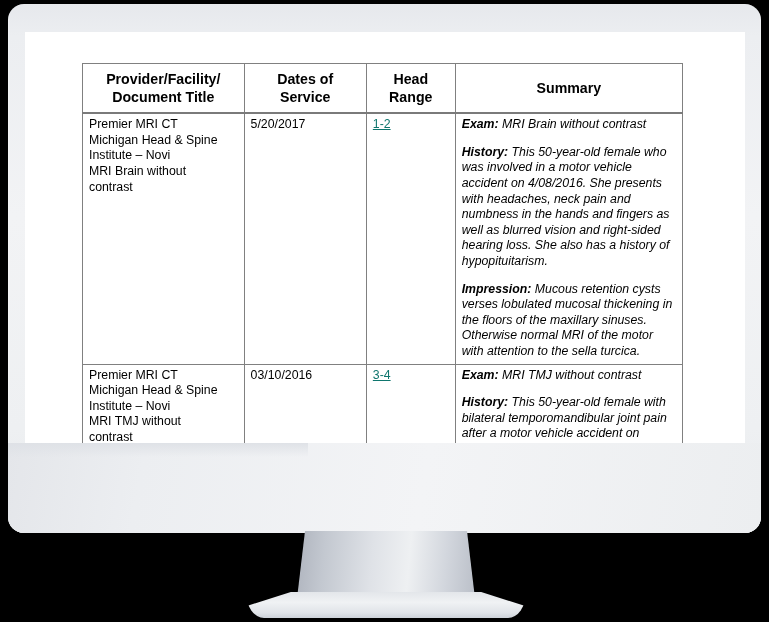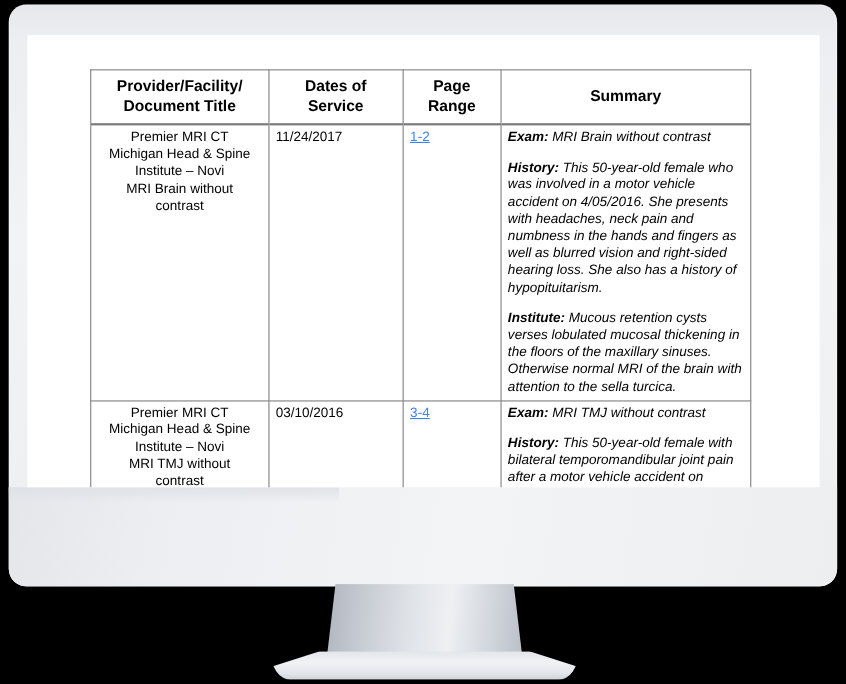--- a/index.html
+++ b/index.html
@@ -135,73 +135,73 @@
 
   td.cell-provider { width: 141px; }
   td.cell-dates    { width: 121px; }
   td.cell-pages    { width: 88px;  }
   td.cell-summary  { width: 251px; }
 
   tr.record-row td { height: 194px; }
   tr.record-row.row-last td { height: 143px; }
 
   .page-link {
-    color: #3b82f6;
+    color: #0f766e;
     text-decoration: underline;
     cursor: pointer;
   }
 
   .summary-block { margin-bottom: 12px; font-style: italic; }
   .summary-block:last-child { margin-bottom: 0; }
   .summary-label { font-weight: bold; }
 
-  .provider-lines { white-space: pre-line; text-align: center; }
+  .provider-lines { white-space: pre-line; }
 </style>
 </head>
 <body>
 
 <div id="monitor-scene">
 
   <div id="monitor-body"></div>
   <div id="bezel-chin-sheen"></div>
 
   <div id="screen">
     <div id="document-sheet">
 
       <table class="records-table">
         <thead>
           <tr>
             <th class="col-provider" style="white-space: pre-line;">Provider/Facility/
 Document Title</th>
             <th class="col-dates">Dates of Service</th>
-            <th class="col-pages">Page Range</th>
+            <th class="col-pages">Head Range</th>
             <th class="col-summary">Summary</th>
           </tr>
         </thead>
         <tbody>
 
           <tr class="record-row">
             <td class="cell-provider provider-lines">Premier MRI CT
 Michigan Head &amp; Spine
 Institute – Novi
 MRI Brain without
 contrast</td>
-            <td class="cell-dates">11/24/2017</td>
+            <td class="cell-dates">5/20/2017</td>
             <td class="cell-pages">
               <span class="page-link">1-2</span>
             </td>
             <td class="cell-summary">
               <div class="summary-block">
                 <span class="summary-label">Exam:</span><span> MRI Brain without contrast</span>
               </div>
               <div class="summary-block">
-                <span class="summary-label">History:</span><span> This 50-year-old female who was involved in a motor vehicle accident on 4/05/2016. She presents with headaches, neck pain and numbness in the hands and fingers as well as blurred vision and right-sided hearing loss. She also has a history of hypopituitarism.</span>
-              </div>
-              <div class="summary-block">
-                <span class="summary-label">Institute:</span><span> Mucous retention cysts verses lobulated mucosal thickening in the floors of the maxillary sinuses. Otherwise normal MRI of the brain with attention to the sella turcica.</span>
+                <span class="summary-label">History:</span><span> This 50-year-old female who was involved in a motor vehicle accident on 4/08/2016. She presents with headaches, neck pain and numbness in the hands and fingers as well as blurred vision and right-sided hearing loss. She also has a history of hypopituitarism.</span>
+              </div>
+              <div class="summary-block">
+                <span class="summary-label">Impression:</span><span> Mucous retention cysts verses lobulated mucosal thickening in the floors of the maxillary sinuses. Otherwise normal MRI of the motor with attention to the sella turcica.</span>
               </div>
             </td>
           </tr>
 
           <tr class="record-row row-last">
             <td class="cell-provider provider-lines">Premier MRI CT
 Michigan Head &amp; Spine
 Institute – Novi
 MRI TMJ without
 contrast</td>

